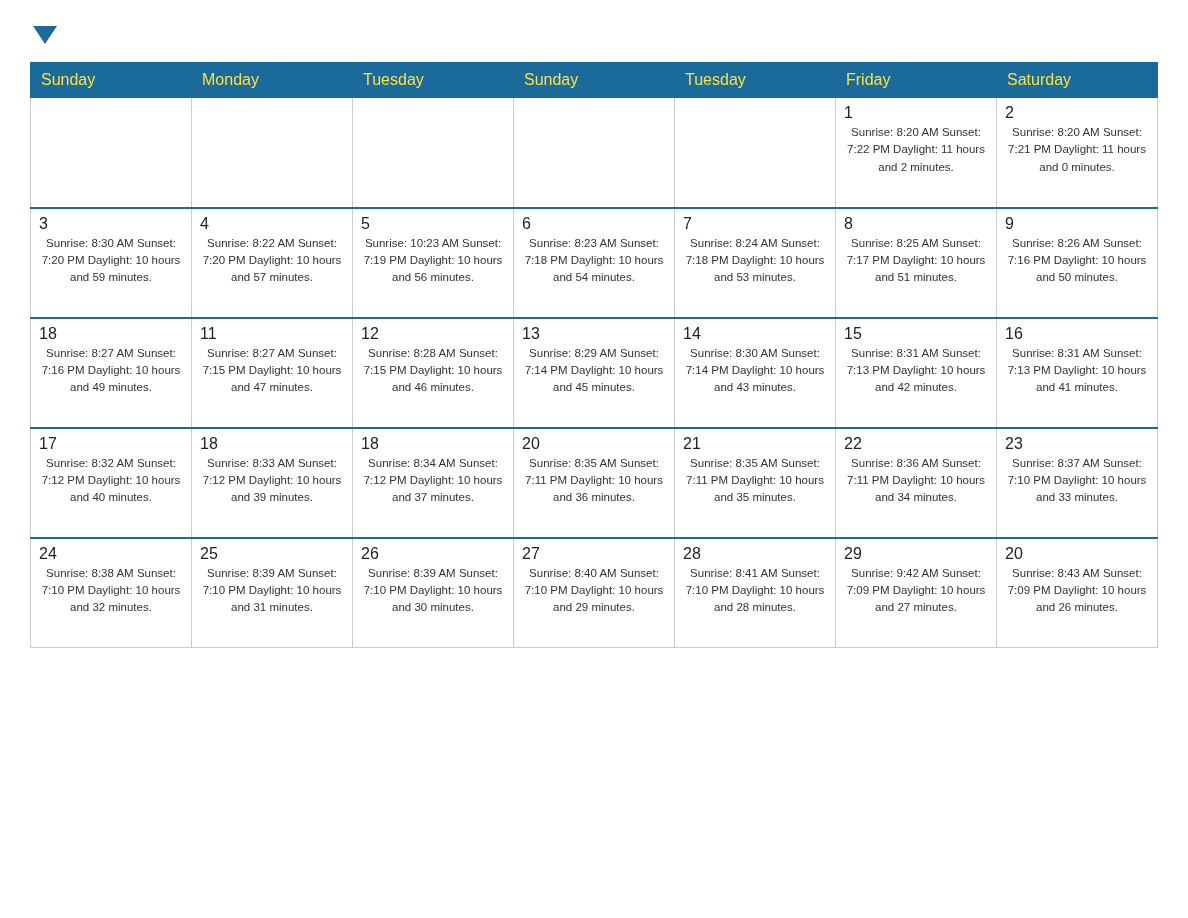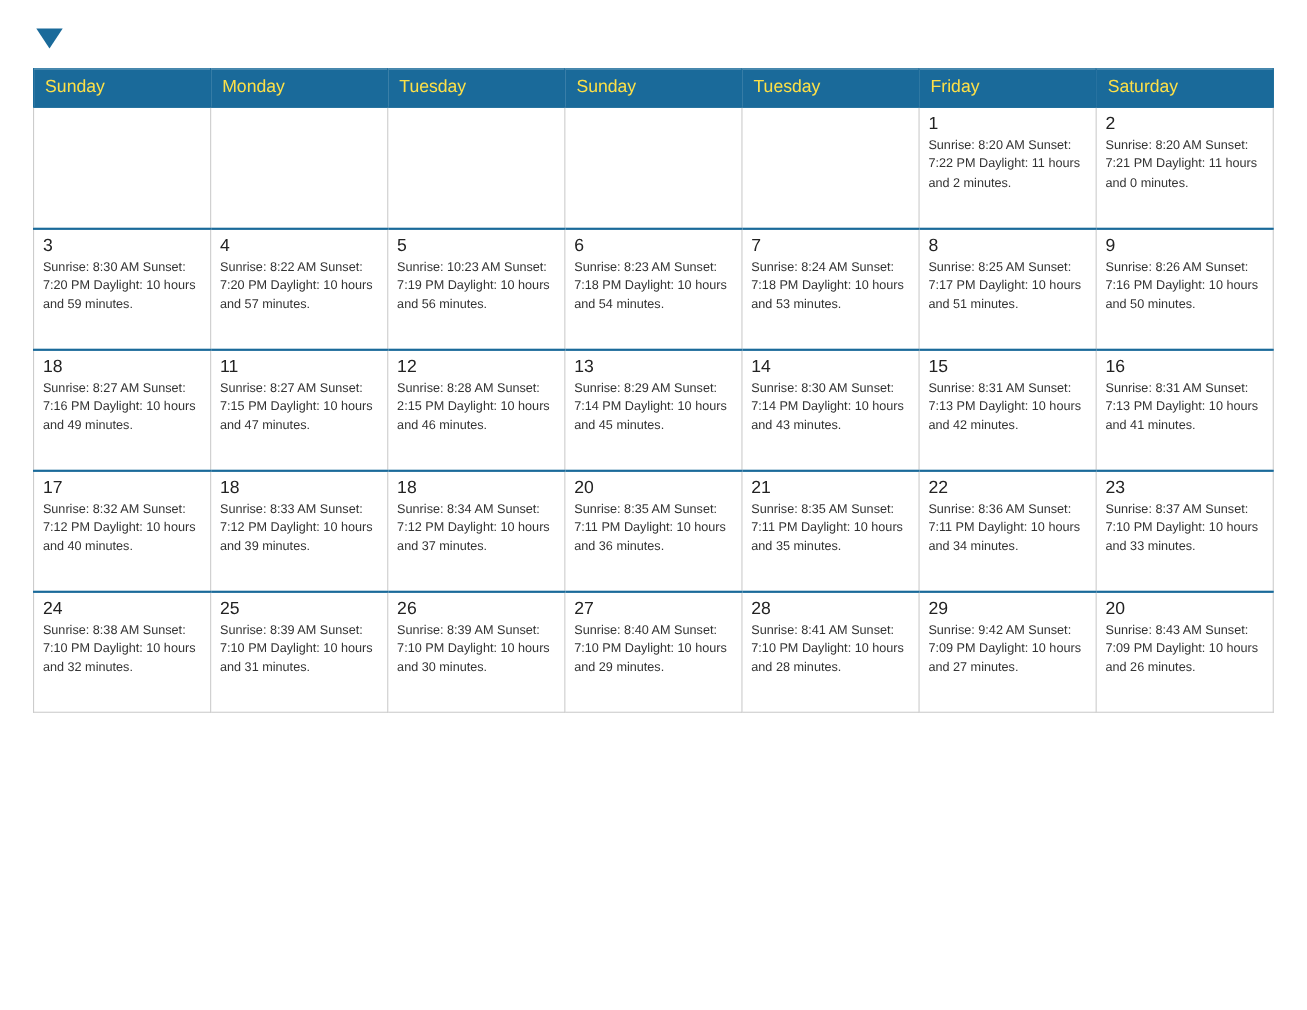--- a/index.html
+++ b/index.html
@@ -85,20 +85,21 @@
       font-size: 16px;
       color: #222;
       font-weight: normal;
       display: block;
       margin-bottom: 2px;
     }
     .day-info {
       font-size: 11.5px;
       color: #333;
       line-height: 1.5;
+      text-align: center;
     }
     .empty-cell {
       background: #fff;
     }
     .row-border-top td {
       border-top: 2px solid #1a6a9a;
     }
   </style>
 </head>
 <body>
@@ -213,21 +214,21 @@
         <td>
           <span class="day-number">11</span>
           <div class="day-info">Sunrise: 8:27 AM
 Sunset: 7:15 PM
 Daylight: 10 hours
 and 47 minutes.</div>
         </td>
         <td>
           <span class="day-number">12</span>
           <div class="day-info">Sunrise: 8:28 AM
-Sunset: 2:15 PM
+Sunset: 7:15 PM
 Daylight: 10 hours
 and 46 minutes.</div>
         </td>
         <td>
           <span class="day-number">13</span>
           <div class="day-info">Sunrise: 8:29 AM
 Sunset: 7:14 PM
 Daylight: 10 hours
 and 45 minutes.</div>
         </td>

